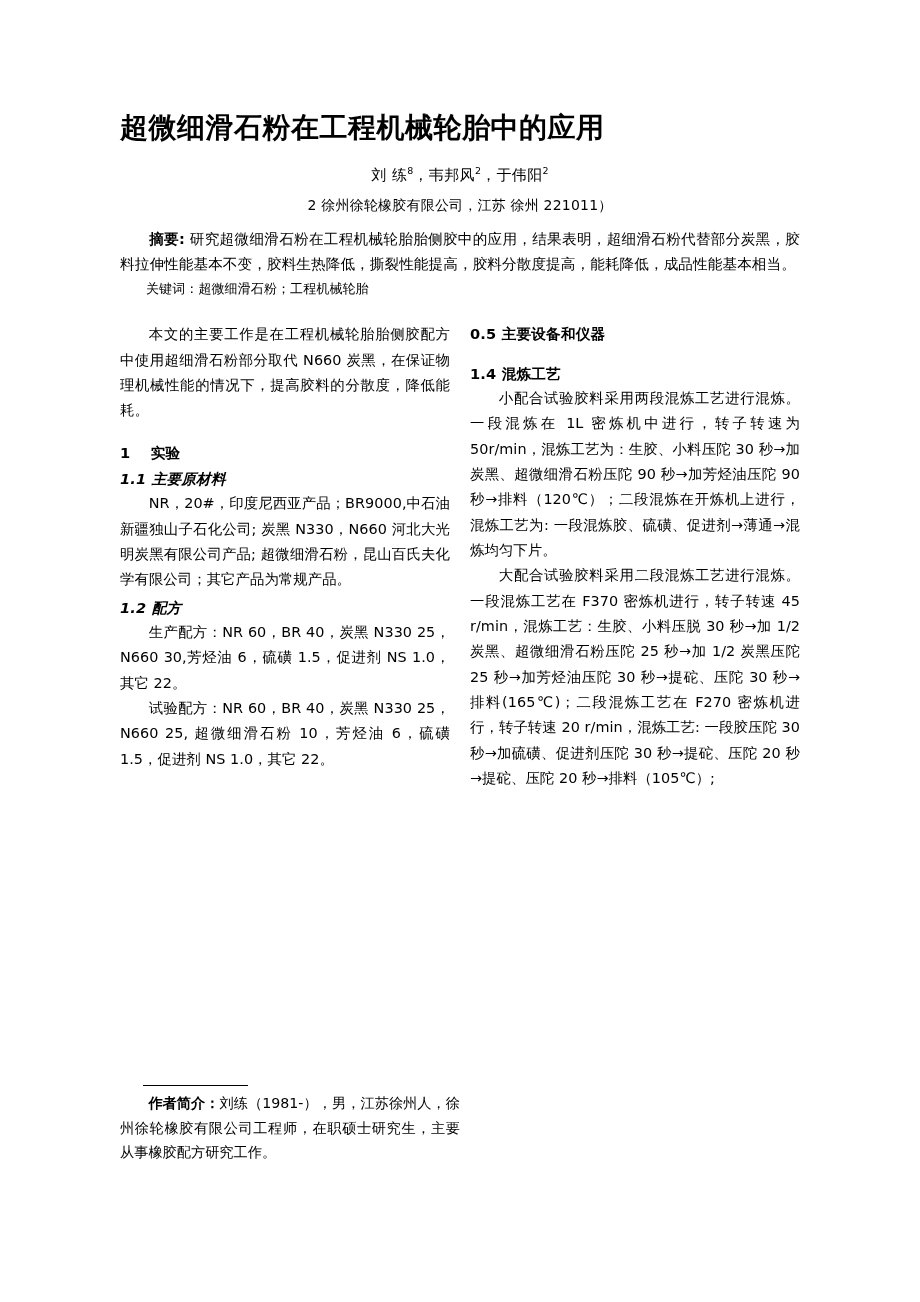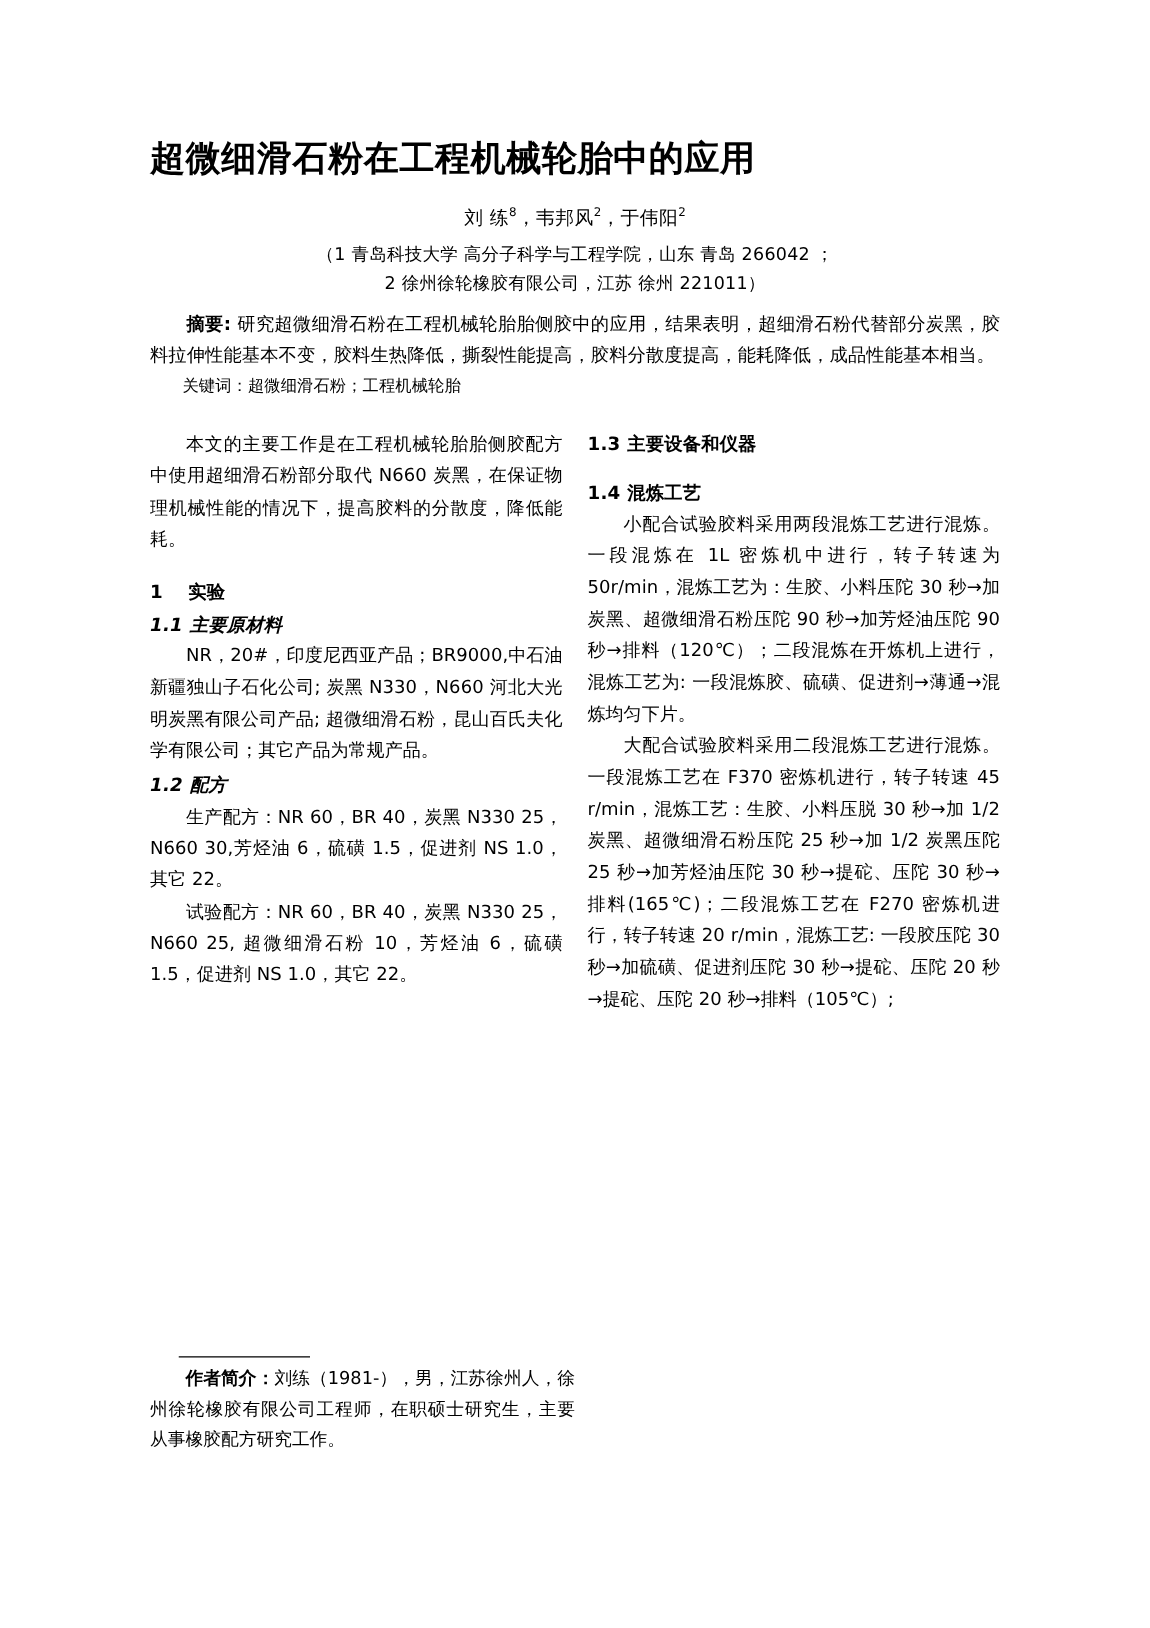--- a/index.html
+++ b/index.html
@@ -143,21 +143,20 @@
 </head>
 <body>
 
 <div class="page">
 
   <h1 class="doc-title">超微细滑石粉在工程机械轮胎中的应用</h1>
 
   <div class="authors"><span>刘 练</span><sup>8</sup><span>，韦邦风</span><sup>2</sup><span>，于伟阳</span><sup>2</sup></div>
 
   <div class="affil">
-    <span class="affil-line">（1 青岛科技大学 高分子科学与工程学院，山东 青岛 266042 ；</span>
     <span class="affil-line">2 徐州徐轮橡胶有限公司，江苏 徐州 221011）</span>
   </div>
 
   <p class="abstract"><span class="lead">摘要:</span><span> 研究超微细滑石粉在工程机械轮胎胎侧胶中的应用，结果表明，超细滑石粉代替部分炭黑，胶料拉伸性能基本不变，胶料生热降低，撕裂性能提高，胶料分散度提高，能耗降低，成品性能基本相当。</span></p>
 
   <p class="keywords">关键词：超微细滑石粉；工程机械轮胎</p>
 
   <div class="columns">
 
     <div class="col col-left">
@@ -167,21 +166,21 @@
 
       <h3 class="h-sub tight">1.1 主要原材料</h3>
       <p class="body">NR，20#，印度尼西亚产品；BR9000,中石油新疆独山子石化公司; 炭黑 N330，N660 河北大光明炭黑有限公司产品; 超微细滑石粉，昆山百氏夫化学有限公司；其它产品为常规产品。</p>
 
       <h3 class="h-sub tight">1.2 配方</h3>
       <p class="body">生产配方：NR 60，BR 40，炭黑 N330 25，N660 30,芳烃油 6，硫磺 1.5，促进剂 NS 1.0，其它 22。</p>
       <p class="body">试验配方：NR 60，BR 40，炭黑 N330 25，N660 25, 超微细滑石粉 10，芳烃油 6，硫磺 1.5，促进剂 NS  1.0，其它 22。</p>
     </div>
 
     <div class="col col-right">
-      <h3 class="h-sub" style="margin-top:0">1.3 主要设备和仪器</h3>
+      <h3 class="h-sub" style="margin-top:0">0.5 主要设备和仪器</h3>
 
       <h3 class="h-sub spaced">1.4 混炼工艺</h3>
       <p class="body">小配合试验胶料采用两段混炼工艺进行混炼。一段混炼在 1L 密炼机中进行，转子转速为 50r/min，混炼工艺为：生胶、小料压陀 30 秒→加炭黑、超微细滑石粉压陀 90 秒→加芳烃油压陀 90 秒→排料（120℃）；二段混炼在开炼机上进行，混炼工艺为: 一段混炼胶、硫磺、促进剂→薄通→混炼均匀下片。</p>
       <p class="body">大配合试验胶料采用二段混炼工艺进行混炼。一段混炼工艺在 F370 密炼机进行，转子转速 45 r/min，混炼工艺：生胶、小料压脱 30 秒→加 1/2 炭黑、超微细滑石粉压陀 25 秒→加 1/2 炭黑压陀 25 秒→加芳烃油压陀 30 秒→提砣、压陀 30 秒→排料(165℃)；二段混炼工艺在 F270 密炼机进行，转子转速 20 r/min，混炼工艺: 一段胶压陀 30 秒→加硫磺、促进剂压陀 30 秒→提砣、压陀 20 秒→提砣、压陀 20 秒→排料（105℃）;</p>
     </div>
 
   </div>
 </div>
 
 <div class="footnote-wrap">

